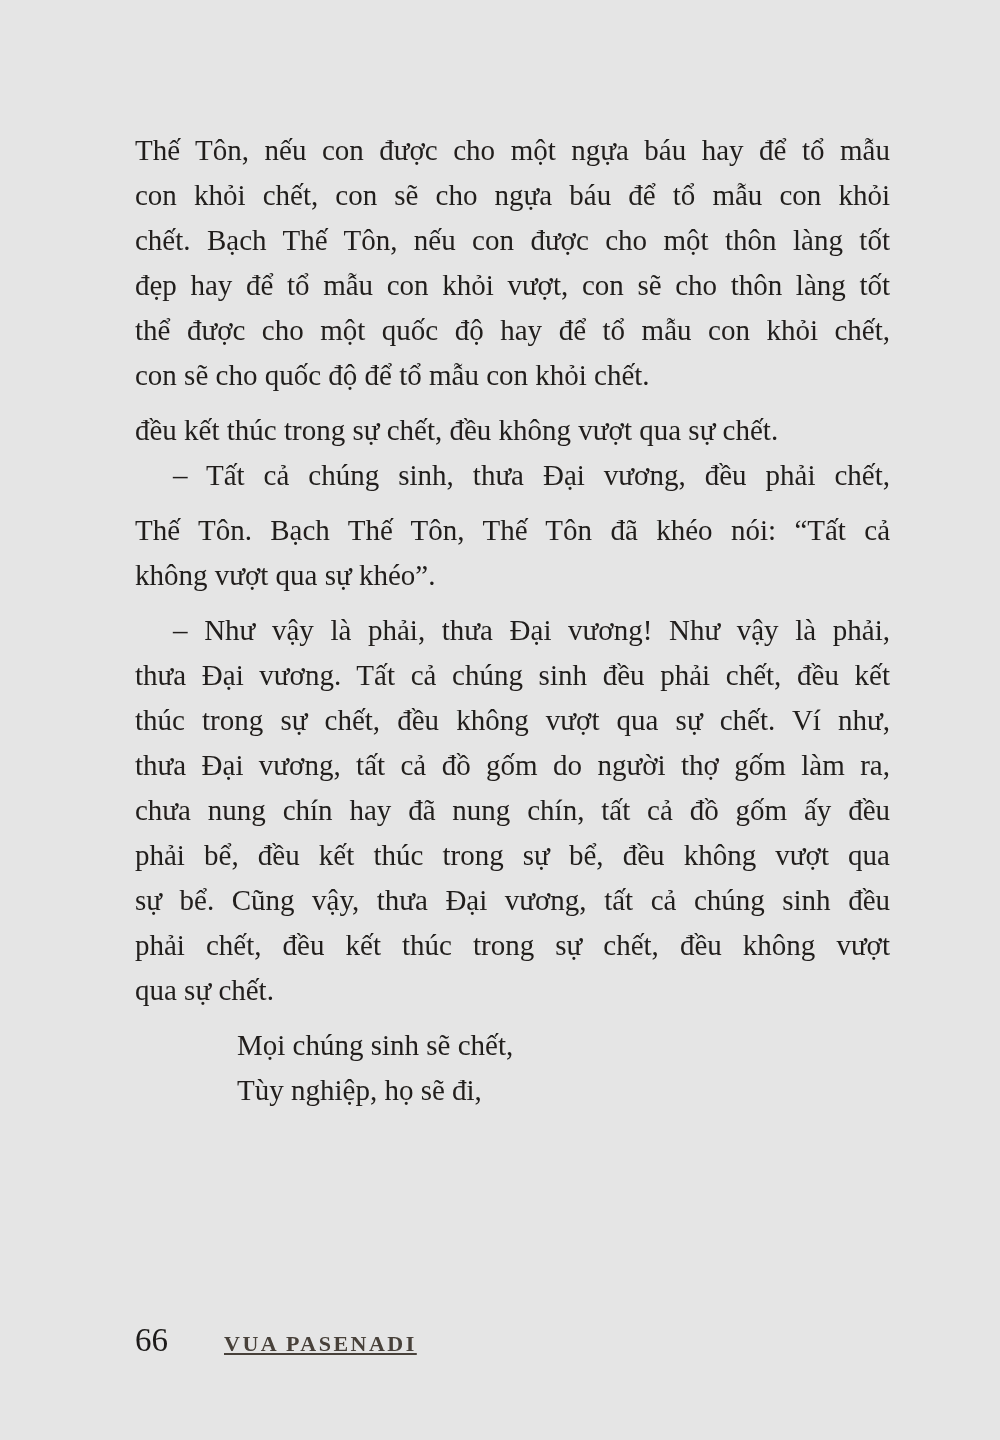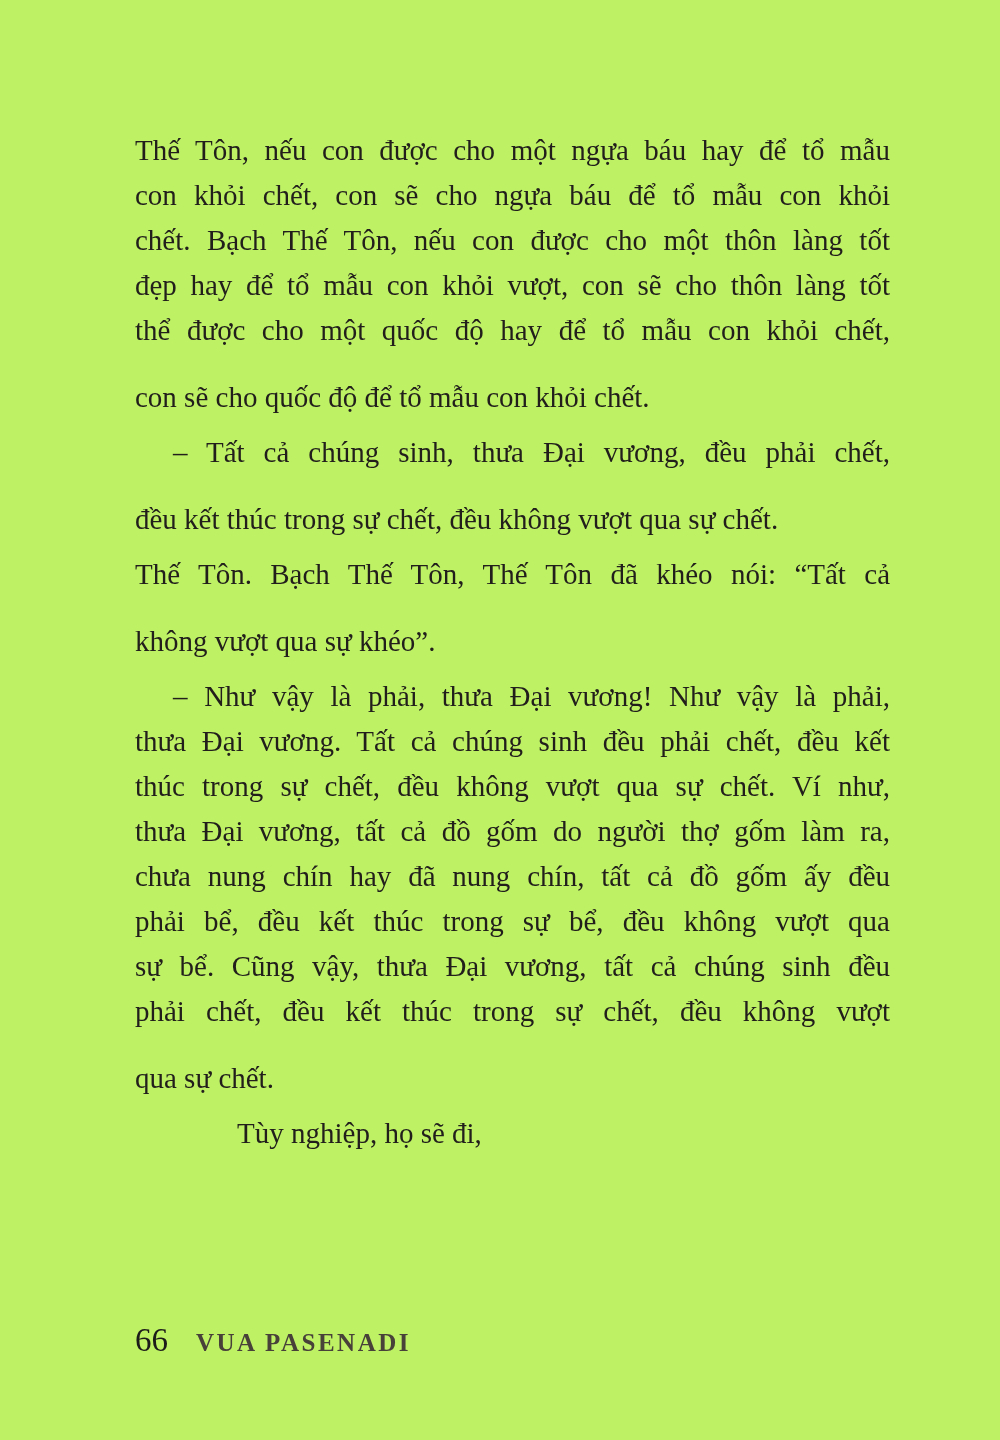--- a/index.html
+++ b/index.html
@@ -11,106 +11,107 @@
     height: 1440px;
     background: #ffffff;
     position: relative;
     font-family: "Liberation Serif", "DejaVu Serif", serif;
     color: #211e1c;
     overflow: hidden;
   }
   .page {
     position: absolute;
     inset: 0;
-    background: #bef264;
+    background: #e5e5e5;
   }
   .body-text {
     position: absolute;
     left: 135px;
     top: 128px;
     width: 755px;
     font-size: 29px;
     line-height: 45px;
   }
   .paragraph {
     margin: 0 0 10px 0;
   }
   .text-line {
     text-align: justify;
     text-align-last: justify;
   }
   .text-line.last {
     text-align-last: left;
-    margin-top: 22px;
   }
   .text-line.first-indent {
     text-indent: 38px;
   }
   .verse {
     margin-top: 10px;
     margin-left: 102px;
   }
   .verse-line {
     text-align: left;
     line-height: 45px;
   }
   .footer {
     position: absolute;
     left: 135px;
     top: 1322px;
     display: flex;
     align-items: baseline;
-    gap: 28px;
+    gap: 56px;
   }
   .page-number {
     font-size: 33px;
     color: #1d1b1a;
   }
   .running-title {
-    font-size: 25px;
+    font-size: 22px;
     font-weight: bold;
     letter-spacing: 2.5px;
     font-family: "Liberation Serif", "DejaVu Serif", serif;
+    text-decoration: underline;
   }
 </style>
 </head>
 <body style="background: rgb(255, 255, 255); color: rgb(33, 30, 28);">
 
 <div class="page">
 
   <div class="body-text">
 
   <div class="paragraph">
         <div class="text-line">Thế Tôn, nếu con được cho một ngựa báu hay để tổ mẫu</div>
         <div class="text-line">con khỏi chết, con sẽ cho ngựa báu để tổ mẫu con khỏi</div>
         <div class="text-line">chết. Bạch Thế Tôn, nếu con được cho một thôn làng tốt</div>
         <div class="text-line">đẹp hay để tổ mẫu con khỏi vượt, con sẽ cho thôn làng tốt</div>
         <div class="text-line">thể được cho một quốc độ hay để tổ mẫu con khỏi chết,</div>
         <div class="text-line last">con sẽ cho quốc độ để tổ mẫu con khỏi chết.</div>
       </div>
       <div class="paragraph">
+        <div class="text-line last">đều kết thúc trong sự chết, đều không vượt qua sự chết.</div>
         <div class="text-line first-indent">– Tất cả chúng sinh, thưa Đại vương, đều phải chết,</div>
-        <div class="text-line last">đều kết thúc trong sự chết, đều không vượt qua sự chết.</div>
       </div>
       <div class="paragraph">
         <div class="text-line">Thế Tôn. Bạch Thế Tôn, Thế Tôn đã khéo nói: “Tất cả</div>
         <div class="text-line last">không vượt qua sự khéo”.</div>
       </div>
       <div class="paragraph">
         <div class="text-line first-indent">– Như vậy là phải, thưa Đại vương! Như vậy là phải,</div>
         <div class="text-line">thưa Đại vương. Tất cả chúng sinh đều phải chết, đều kết</div>
         <div class="text-line">thúc trong sự chết, đều không vượt qua sự chết. Ví như,</div>
         <div class="text-line">thưa Đại vương, tất cả đồ gốm do người thợ gốm làm ra,</div>
         <div class="text-line">chưa nung chín hay đã nung chín, tất cả đồ gốm ấy đều</div>
         <div class="text-line">phải bể, đều kết thúc trong sự bể, đều không vượt qua</div>
         <div class="text-line">sự bể. Cũng vậy, thưa Đại vương, tất cả chúng sinh đều</div>
         <div class="text-line">phải chết, đều kết thúc trong sự chết, đều không vượt</div>
         <div class="text-line last">qua sự chết.</div>
       </div>
       <div class="verse">
+        <div class="verse-line">Mọi chúng sinh sẽ chết,</div>
         <div class="verse-line">Tùy nghiệp, họ sẽ đi,</div>
       </div>
     </div>
 
   <div class="footer">
     <span class="page-number">66</span>
     <span class="running-title" style="color: rgb(72, 65, 58);">VUA PASENADI</span>
   </div>
 
 </div>

